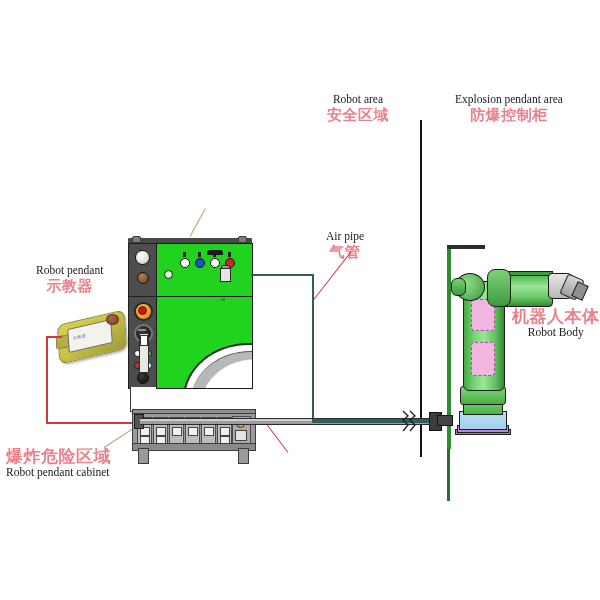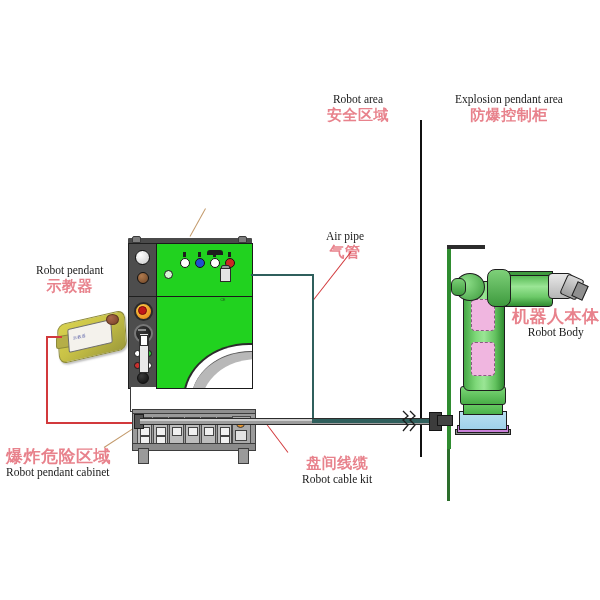--- a/index.html
+++ b/index.html
@@ -567,24 +567,20 @@
   <div class="label cn-first" id="label-robot-body">
     <span class="cn">机器人本体</span>
     <span class="en">Robot Body</span>
   </div>
 
   <div class="label cn-first" id="label-robot-control">
     <span class="cn">爆炸危险区域</span>
     <span class="en">Robot pendant cabinet</span>
   </div>
 
-  <div class="label cn-first" id="label-cable-kit">
-    <span class="cn">盘间线缆</span>
-    <span class="en">Robot cable kit</span>
-  </div>
 
   <div class="leader leader-tan" id="leader-cabinet"></div>
   <div class="leader leader-red" id="leader-airpipe"></div>
   <div class="leader leader-tan" id="leader-robotcab"></div>
   <div class="leader leader-red" id="leader-cablekit"></div>
 
   <div id="teach-pendant">
     <div id="tp-body"></div>
     <div id="tp-grip"></div>
     <div id="tp-screen">

